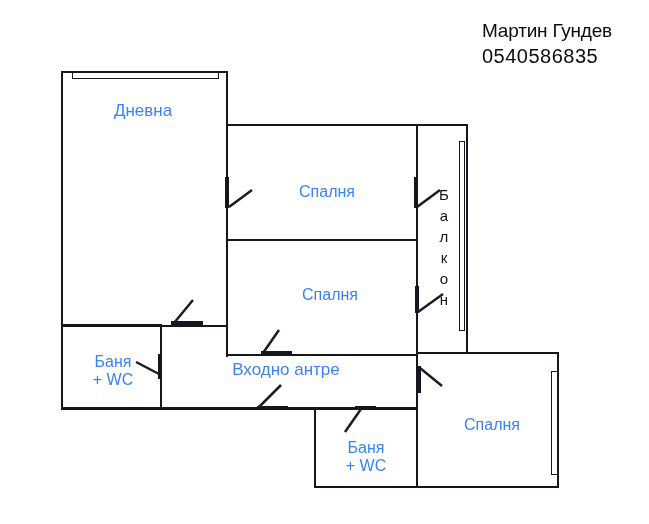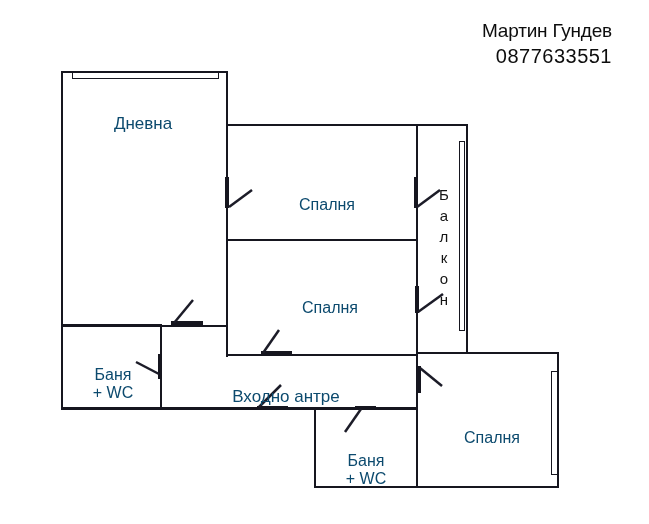--- a/index.html
+++ b/index.html
@@ -11,30 +11,30 @@
     color:#111111;
     overflow:hidden;
   }
   .wall{position:absolute;background:#16161f;}
   .window{position:absolute;background:#ffffff;border:1px solid #16161f;box-sizing:border-box;}
   .leaf{position:absolute;background:#16161f;}
   .swing-svg{position:absolute;left:0;top:0;pointer-events:none;}
   .room-label{
     position:absolute;transform:translate(-50%,-50%);
     white-space:nowrap;text-align:center;
-    font-size:16px;line-height:18px;color:#0c4a6e;margin-top:13px;
+    font-size:16px;line-height:18px;color:#3b82f6;
   }
   .room-label.lg{font-size:17px;}
   .balcony-label{
     position:absolute;transform:translateX(-50%);
     writing-mode:vertical-rl;text-orientation:upright;
     font-size:15px;letter-spacing:4px;color:#151515;
   }
   .agent-block{
-    position:absolute;right:37px;top:19px;text-align:right;color:#0d0d0d;
+    position:absolute;right:37px;top:19px;text-align:left;color:#0d0d0d;
   }
   .agent-name{font-size:19px;line-height:24px;letter-spacing:-0.2px;}
   .agent-phone{font-size:20px;line-height:26px;letter-spacing:0.5px;}
 </style>
 </head>
 <body>
 
 <div class="canvas">
 
   <div>
@@ -99,22 +99,22 @@
   <div class="room-label" style="left:113px;top:371px;">
     <div>Баня</div>
     <div>+ WC</div>
   </div>
 
   <div class="room-label" style="left:366px;top:457px;">
     <div>Баня</div>
     <div>+ WC</div>
   </div>
 
-  <div class="room-label lg" style="left:286px;top:384px;">Входно антре</div>
+  <div class="room-label lg" style="left:286px;top:370px;">Входно антре</div>
 
   <div class="balcony-label" style="left:444px;top:186px;">Балкон</div>
 
   <div class="agent-block">
     <div class="agent-name">Мартин Гундев</div>
-    <div class="agent-phone">0877633551</div>
+    <div class="agent-phone">0540586835</div>
   </div>
 
 </div>
 
 </body></html>

